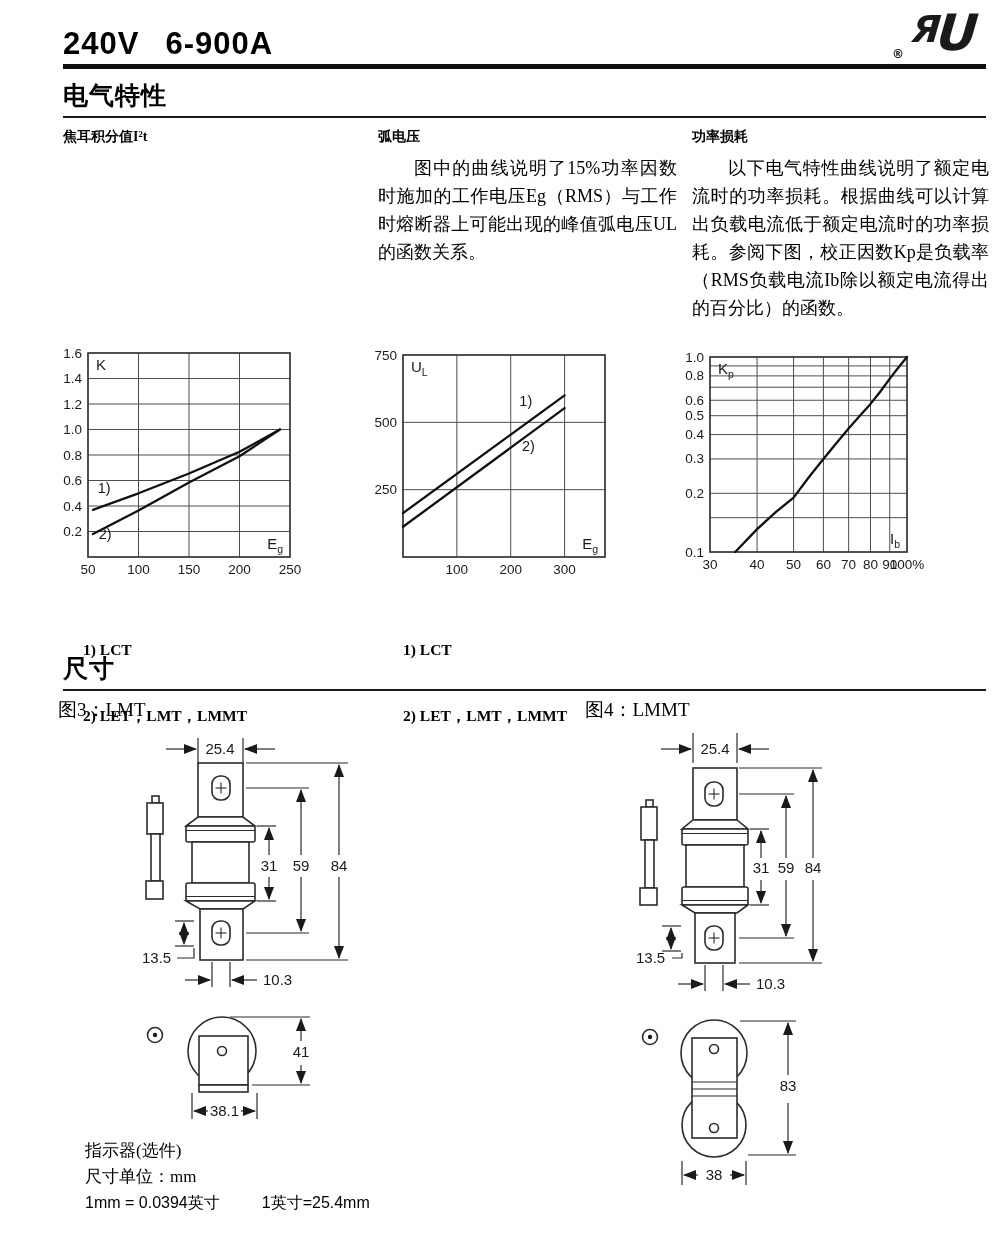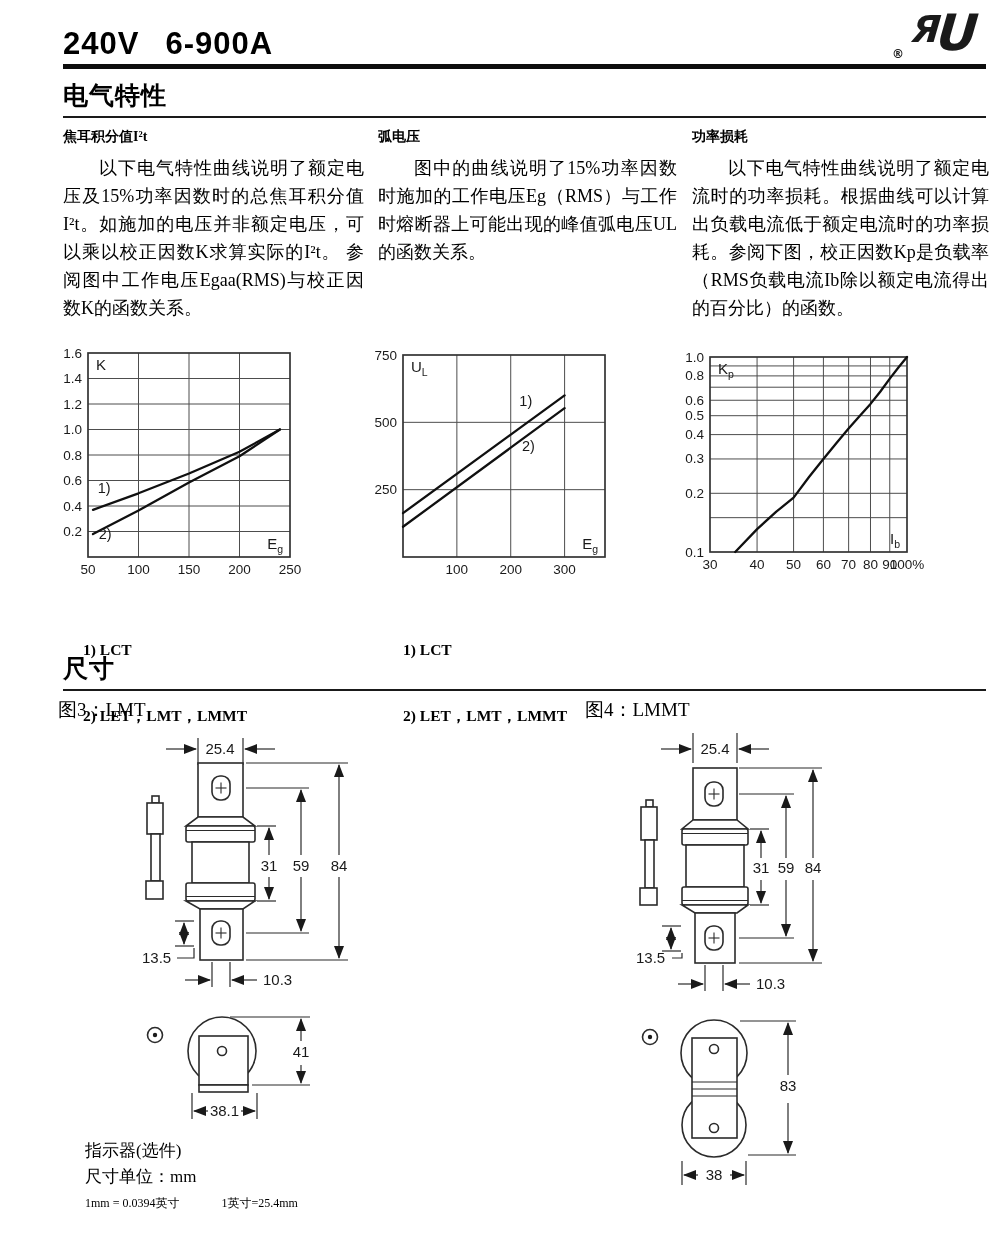--- a/index.html
+++ b/index.html
@@ -14,21 +14,21 @@
   .rule-thin{left:63px;width:923px;height:2px;background:#1a1a1a;}
   .section-title{font-weight:bold;font-size:25px;letter-spacing:1px;}
   
   .col{text-align:justify;font-size:18px;line-height:1.56;}
   .col h3{margin:0 0 6px 0;font-size:14px;}
   .col p{margin:0;text-indent:2em;}
   
   .legend{font-size:15.5px;line-height:22px;white-space:pre;font-weight:bold;}
   .caption{font-size:19px;font-family:Liberation Serif, serif;}
   .footnotes{font-size:17px;line-height:26px;}
-  .footnotes .conv{font-family:Liberation Serif, serif;font-size:12px;}
+  .footnotes .conv{font-family:Liberation Sans, sans-serif;font-size:16px;}
   .footnotes .conv .sp{display:inline-block;width:42px;}
   
   svg text{fill:#1a1a1a;}
   .grid{stroke:#4d4d4d;stroke-width:1;}
   .frame{fill:none;stroke:#333;stroke-width:1.7;}
   .series{fill:none;stroke:#101010;stroke-width:2.3;stroke-linejoin:round;stroke-linecap:round;}
   .tick{font:13.5px "Liberation Sans","DejaVu Sans",sans-serif;}
   .alabel{font:15px "Liberation Sans","DejaVu Sans",sans-serif;}
   .slabel{font:14.5px "Liberation Sans","DejaVu Sans",sans-serif;text-anchor:middle;}
   
@@ -56,21 +56,20 @@
     <text x="6" y="56" font-size="12" font-weight="normal">®</text>
   </svg>
 
   <div class="abs rule-thick"></div>
 
   <div class="abs section-title" style="left:63px;top:79px;text-align:center;">电气特性</div>
   <div class="abs rule-thin" style="top:116px;"></div>
 
   <div class="abs col" style="left:63px;top:126px;width:301px;">
     <h3>焦耳积分值I²t</h3>
-    <p>以下电气特性曲线说明了额定电压及15%功率因数时的总焦耳积分值I²t。如施加的电压并非额定电压，可以乘以校正因数K求算实际的I²t。 参阅图中工作电压Egaa(RMS)与校正因数K的函数关系。</p>
   </div>
   <div class="abs col" style="left:378px;top:126px;width:299px;">
     <h3>弧电压</h3>
     <p>图中的曲线说明了15%功率因数时施加的工作电压Eg（RMS）与工作时熔断器上可能出现的峰值弧电压UL的函数关系。</p>
   </div>
   <div class="abs col" style="left:692px;top:126px;width:297px;">
     <h3>功率损耗</h3>
     <p>以下电气特性曲线说明了额定电流时的功率损耗。根据曲线可以计算出负载电流低于额定电流时的功率损耗。参阅下图，校正因数Kp是负载率（RMS负载电流Ib除以额定电流得出的百分比）的函数。</p>
   </div>
 

